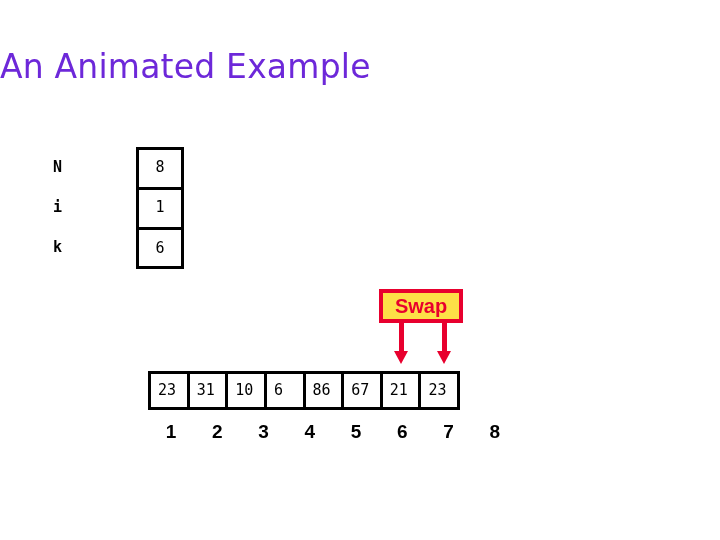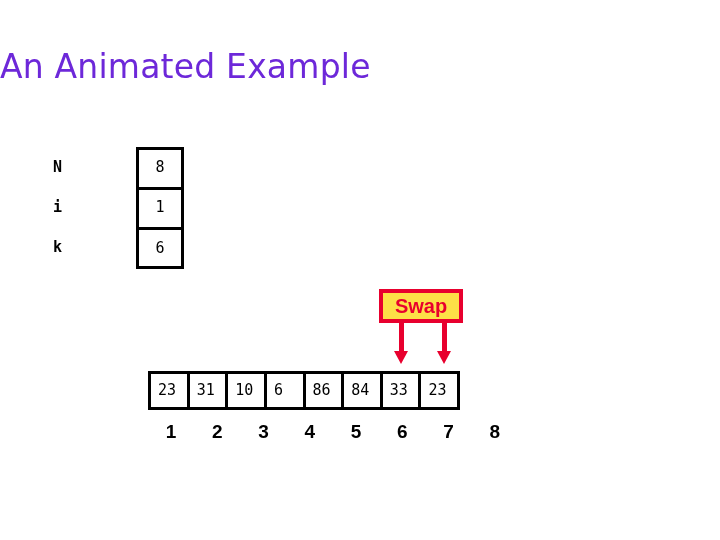--- a/index.html
+++ b/index.html
@@ -235,22 +235,22 @@
   <div class="head"></div>
 </div>
 
 <div id="array-container">
   <div id="array-row">
     <span class="array-cell">23</span>
     <span class="array-cell">31</span>
     <span class="array-cell">10</span>
     <span class="array-cell">6</span>
     <span class="array-cell">86</span>
-    <span class="array-cell">84</span>
-    <span class="array-cell">33</span>
+    <span class="array-cell">67</span>
+    <span class="array-cell">21</span>
     <span class="array-cell">23</span>
   </div>
 </div>
 
 <div id="array-indices">
   <span class="index-label">1</span>
   <span class="index-label">2</span>
   <span class="index-label">3</span>
   <span class="index-label">4</span>
   <span class="index-label">5</span>

